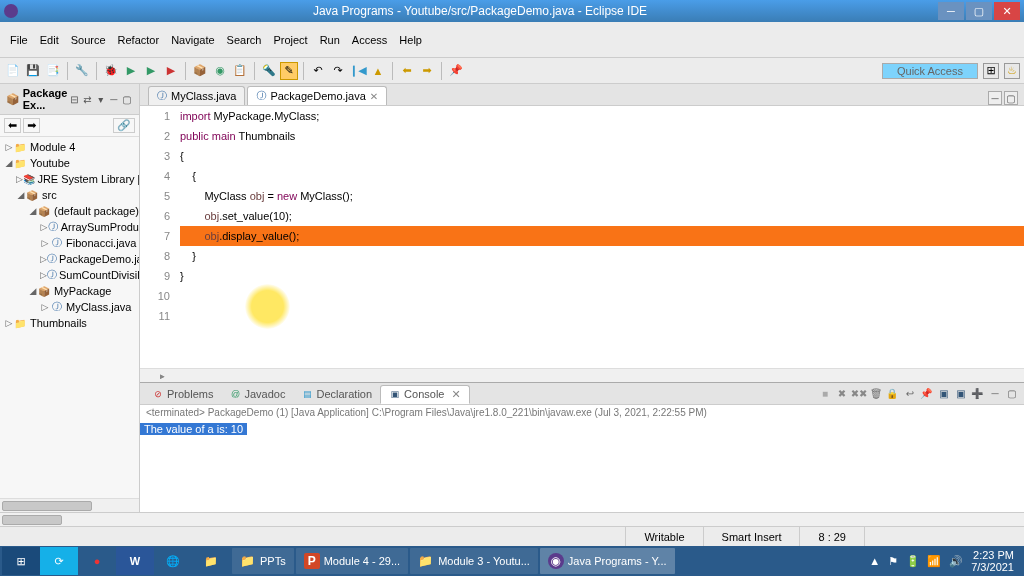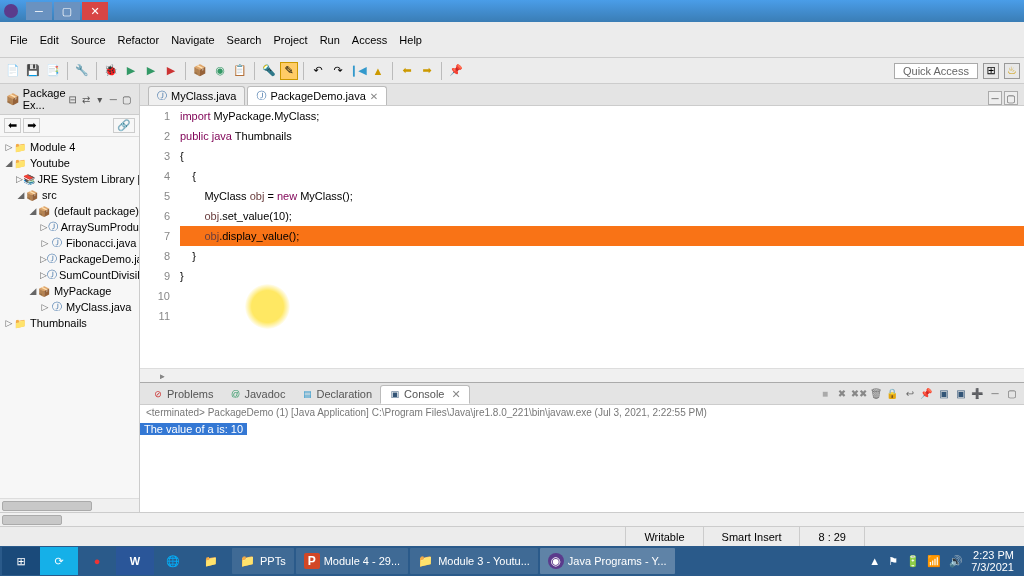--- a/index.html
+++ b/index.html
@@ -10,26 +10,26 @@
 .titlebar .wbtns { display: flex; }
 .titlebar .wbtn { width: 26px; height: 18px; margin-left: 2px; display: flex; align-items: center; justify-content: center; color: #fff; font-size: 11px; }
 .titlebar .wbtn.min { background: #6a92c0; }
 .titlebar .wbtn.max { background: #6a92c0; }
 .titlebar .wbtn.close { background: #d84545; }
 .menubar { background: #ececec; height: 36px; display: flex; align-items: center; padding: 0 4px; border-bottom: 1px solid #ccc; }
 .menubar span { padding: 2px 6px; cursor: default; }
 .toolbar { background: #ececec; height: 26px; display: flex; align-items: center; padding: 0 4px; border-bottom: 1px solid #ccc; gap: 2px; }
 .tbtn { width: 18px; height: 18px; display: inline-flex; align-items: center; justify-content: center; border: 1px solid transparent; }
 .sep { width: 1px; height: 18px; background: #bbb; margin: 0 3px; }
-.quickaccess { margin-left: auto; padding: 1px 8px; background: #ffffff; border: 1px solid #aaa; color: #666; }
+.quickaccess { margin-left: auto; padding: 1px 14px; background: #7dd3fc; border: 1px solid #aaa; color: #666; }
 .pbtn { width: 16px; height: 16px; margin-left: 3px; display: inline-flex; align-items: center; justify-content: center; border: 1px solid #999; background: #e8e8e8; }
 .workspace { flex: 1; display: flex; background: #fff; overflow: hidden; }
 .sidebar { width: 140px; border-right: 1px solid #ccc; display: flex; flex-direction: column; background: #f7f7f7; }
 .sidebar-hdr { background: #e4e4e4; padding: 3px 6px; display: flex; align-items: center; border-bottom: 1px solid #ccc; }
-.sidebar-hdr .lbl { flex: 1; font-size: 11px; }
+.sidebar-hdr .lbl { flex: 1; font-size: 11px; font-weight: bold; }
 .sidebar-hdr .ctrl { width: 14px; height: 14px; margin-left: 1px; display: inline-flex; align-items: center; justify-content: center; font-size: 10px; color: #555; }
 .tree { padding: 2px 0 2px 4px; overflow: auto; font-size: 11px; }
 .tree .node { display: flex; align-items: center; height: 16px; white-space: nowrap; }
 .tree .tw { width: 10px; display: inline-block; text-align: center; color: #666; font-size: 9px; }
 .tree .ic { width: 14px; height: 12px; display: inline-flex; align-items: center; justify-content: center; margin-right: 2px; font-size: 10px; }
 .tree .ic.folder { color: #d4a017; }
 .tree .ic.proj { color: #b8860b; }
 .tree .ic.pkg { color: #7a5c3e; }
 .tree .ic.java { color: #3a6ea5; }
 .tree .ic.lib { color: #888; }
@@ -77,20 +77,21 @@
 .tb-app { height: 26px; padding: 0 8px; display: flex; align-items: center; gap: 4px; color: #fff; font-size: 11px; background: rgba(255,255,255,0.1); margin-left: 2px; border-radius: 1px; }
 .tb-app .aic { width: 16px; height: 16px; display: inline-flex; align-items: center; justify-content: center; font-size: 12px; }
 .tray { margin-left: auto; display: flex; align-items: center; gap: 8px; color: #fff; padding-right: 8px; font-size: 10px; }
 .tray .clock { text-align: right; line-height: 12px; }
 </style>
 </head>
 <body>
 
 <div class="titlebar">
   <div class="icon"></div>
+  <div class="title">Java Programs - Youtube/src/PackageDemo.java - Eclipse IDE</div>
   <div class="wbtns">
     <div class="wbtn min">─</div>
     <div class="wbtn max">▢</div>
     <div class="wbtn close">✕</div>
   </div>
 </div>
 
 <div class="menubar">
   <span>File</span>
   <span>Edit</span>
@@ -246,21 +247,21 @@
           <div>5</div>
           <div>6</div>
           <div>7</div>
           <div>8</div>
           <div>9</div>
           <div>10</div>
           <div>11</div>
       </div>
       <div class="lines">
         <div class="ln"><span class="kw">import</span><span> MyPackage.MyClass;</span></div>
-        <div class="ln"><span class="kw">public</span> <span class="kw">java</span><span> Thumbnails</span></div>
+        <div class="ln"><span class="kw">public</span> <span class="kw">main</span><span> Thumbnails</span></div>
         <div class="ln">{</div>
         <div class="ln">    {</div>
         <div class="ln"><span>        MyClass </span><span class="var">obj</span><span> = </span><span class="kw">new</span><span> MyClass();</span></div>
         <div class="ln"><span>        </span><span class="var">obj</span><span>.set_value(10);</span></div>
         <div class="ln hl"><span>        </span><span class="var">obj</span><span>.display_value();</span></div>
         <div class="ln">    }</div>
         <div class="ln">}</div>
         <div class="ln"></div>
         <div class="highlight-spot"></div>
       </div>

